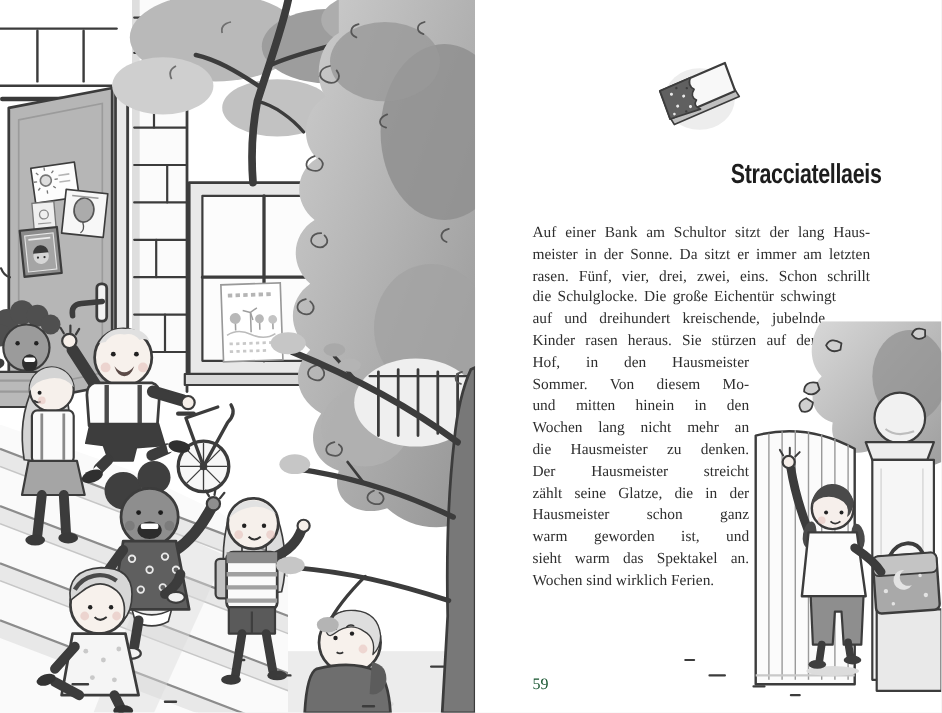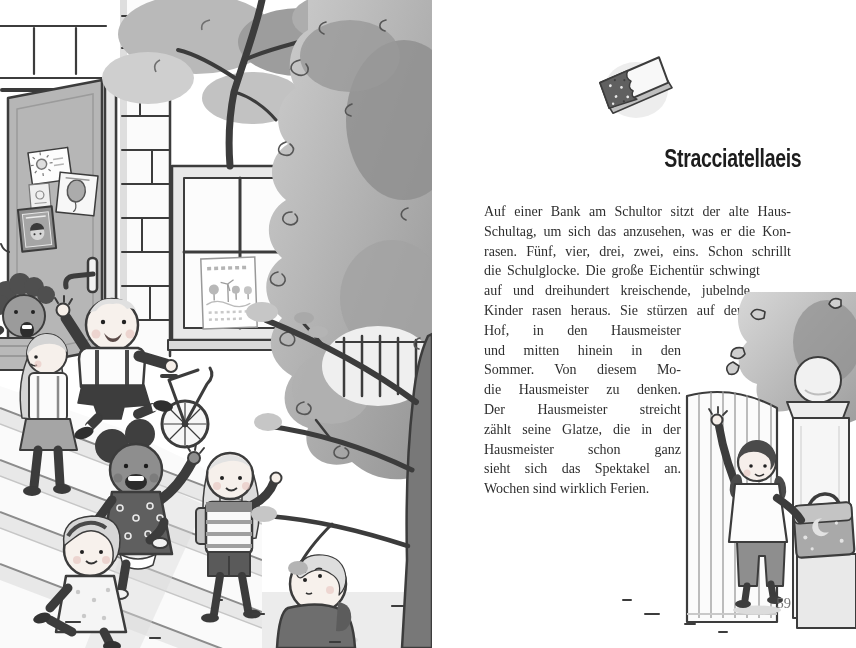--- a/index.html
+++ b/index.html
@@ -10,22 +10,22 @@
   .chapter-icon{position:absolute;left:164px;top:52px;width:84px;height:74px;}
   .title{position:absolute;left:64px;top:122px;width:307px;height:36px;margin:18px;
          display:flex;align-items:center;justify-content:flex-end;}
   .title span{display:inline-block;font-family:"Liberation Sans",sans-serif;font-weight:700;
          font-size:25px;color:#1d1d1d;letter-spacing:-0.4px;transform:scaleX(0.78);}
   .bodytext{position:absolute;left:52px;top:202px;width:312px;}
   .tline{font-size:14px;line-height:19.8px;color:#2e2e2e;white-space:nowrap;
          text-align:justify;text-align-last:justify;-moz-text-align-last:justify;}
   .w-full{width:307px}.w-a{width:276px}.w-b{width:266px}.w-c{width:260px}.w-narrow{width:197px}
   .tline.last{text-align-last:left;-moz-text-align-last:left;}
-  .pagenum{position:absolute;left:52px;top:595px;width:307px;text-align:right;
-           font-size:14.5px;color:#737373;}
+  .pagenum{position:absolute;left:52px;top:614px;width:307px;text-align:left;
+           font-size:14.5px;color:#14532d;}
   .gate-illo{position:absolute;left:183px;top:292px;}
   svg .sk{stroke:#3c3c3c;stroke-linecap:round;stroke-linejoin:round;}
 </style>
 </head>
 <body>
 
 <div class="spread">
 
   <svg class="left-illo" width="432" height="648" viewBox="0 0 432 648">
     <defs>
@@ -390,34 +390,36 @@
             </g>
         </g>
       </svg>
     </div>
 
     <h1 class="title">
       <span>Stracciatellaeis</span>
     </h1>
 
     <div class="bodytext">
-        <div class="tline w-full">Auf einer Bank am Schultor sitzt der alte Haus-</div>
-        <div class="tline w-full">Schultag, um sich das anzusehen, was er die Kon-</div>
+        <div class="tline w-full">Auf einer Bank am Schultor sitzt der lang Haus-</div>
+        <div class="tline w-full">meister in der Sonne. Da sitzt er immer am letzten</div>
         <div class="tline w-full">rasen. Fünf, vier, drei, zwei, eins. Schon schrillt</div>
         <div class="tline w-a">die Schulglocke. Die große Eichentür schwingt</div>
         <div class="tline w-b">auf und dreihundert kreischende, jubelnde</div>
         <div class="tline w-c">Kinder rasen heraus. Sie stürzen auf den</div>
         <div class="tline w-narrow">Hof, in den Hausmeister</div>
+        <div class="tline w-narrow">Sommer. Von diesem Mo-</div>
         <div class="tline w-narrow">und mitten hinein in den</div>
-        <div class="tline w-narrow">Sommer. Von diesem Mo-</div>
+        <div class="tline w-narrow">Wochen lang nicht mehr an</div>
         <div class="tline w-narrow">die Hausmeister zu denken.</div>
         <div class="tline w-narrow">Der Hausmeister streicht</div>
         <div class="tline w-narrow">zählt seine Glatze, die in der</div>
         <div class="tline w-narrow">Hausmeister schon ganz</div>
-        <div class="tline w-narrow">sieht sich das Spektakel an.</div>
+        <div class="tline w-narrow">warm geworden ist, und</div>
+        <div class="tline w-narrow">sieht warm das Spektakel an.</div>
         <div class="tline w-narrow last">Wochen sind wirklich Ferien.</div>
       </div>
 
     <svg class="gate-illo" width="241" height="356" viewBox="0 0 241 356">
 
       <g>
         <path d="M132,0 H241 V128 C216,140 192,132 180,116 C158,126 138,114 142,92 C122,86 118,64 132,50 C118,36 122,12 132,0 Z" fill="url(#gBush2)"></path>
         <defs>
           <linearGradient id="gBush2" x1="0" y1="0" x2="1" y2="1">
             <stop offset="0" stop-color="#d8d8d8"></stop>

